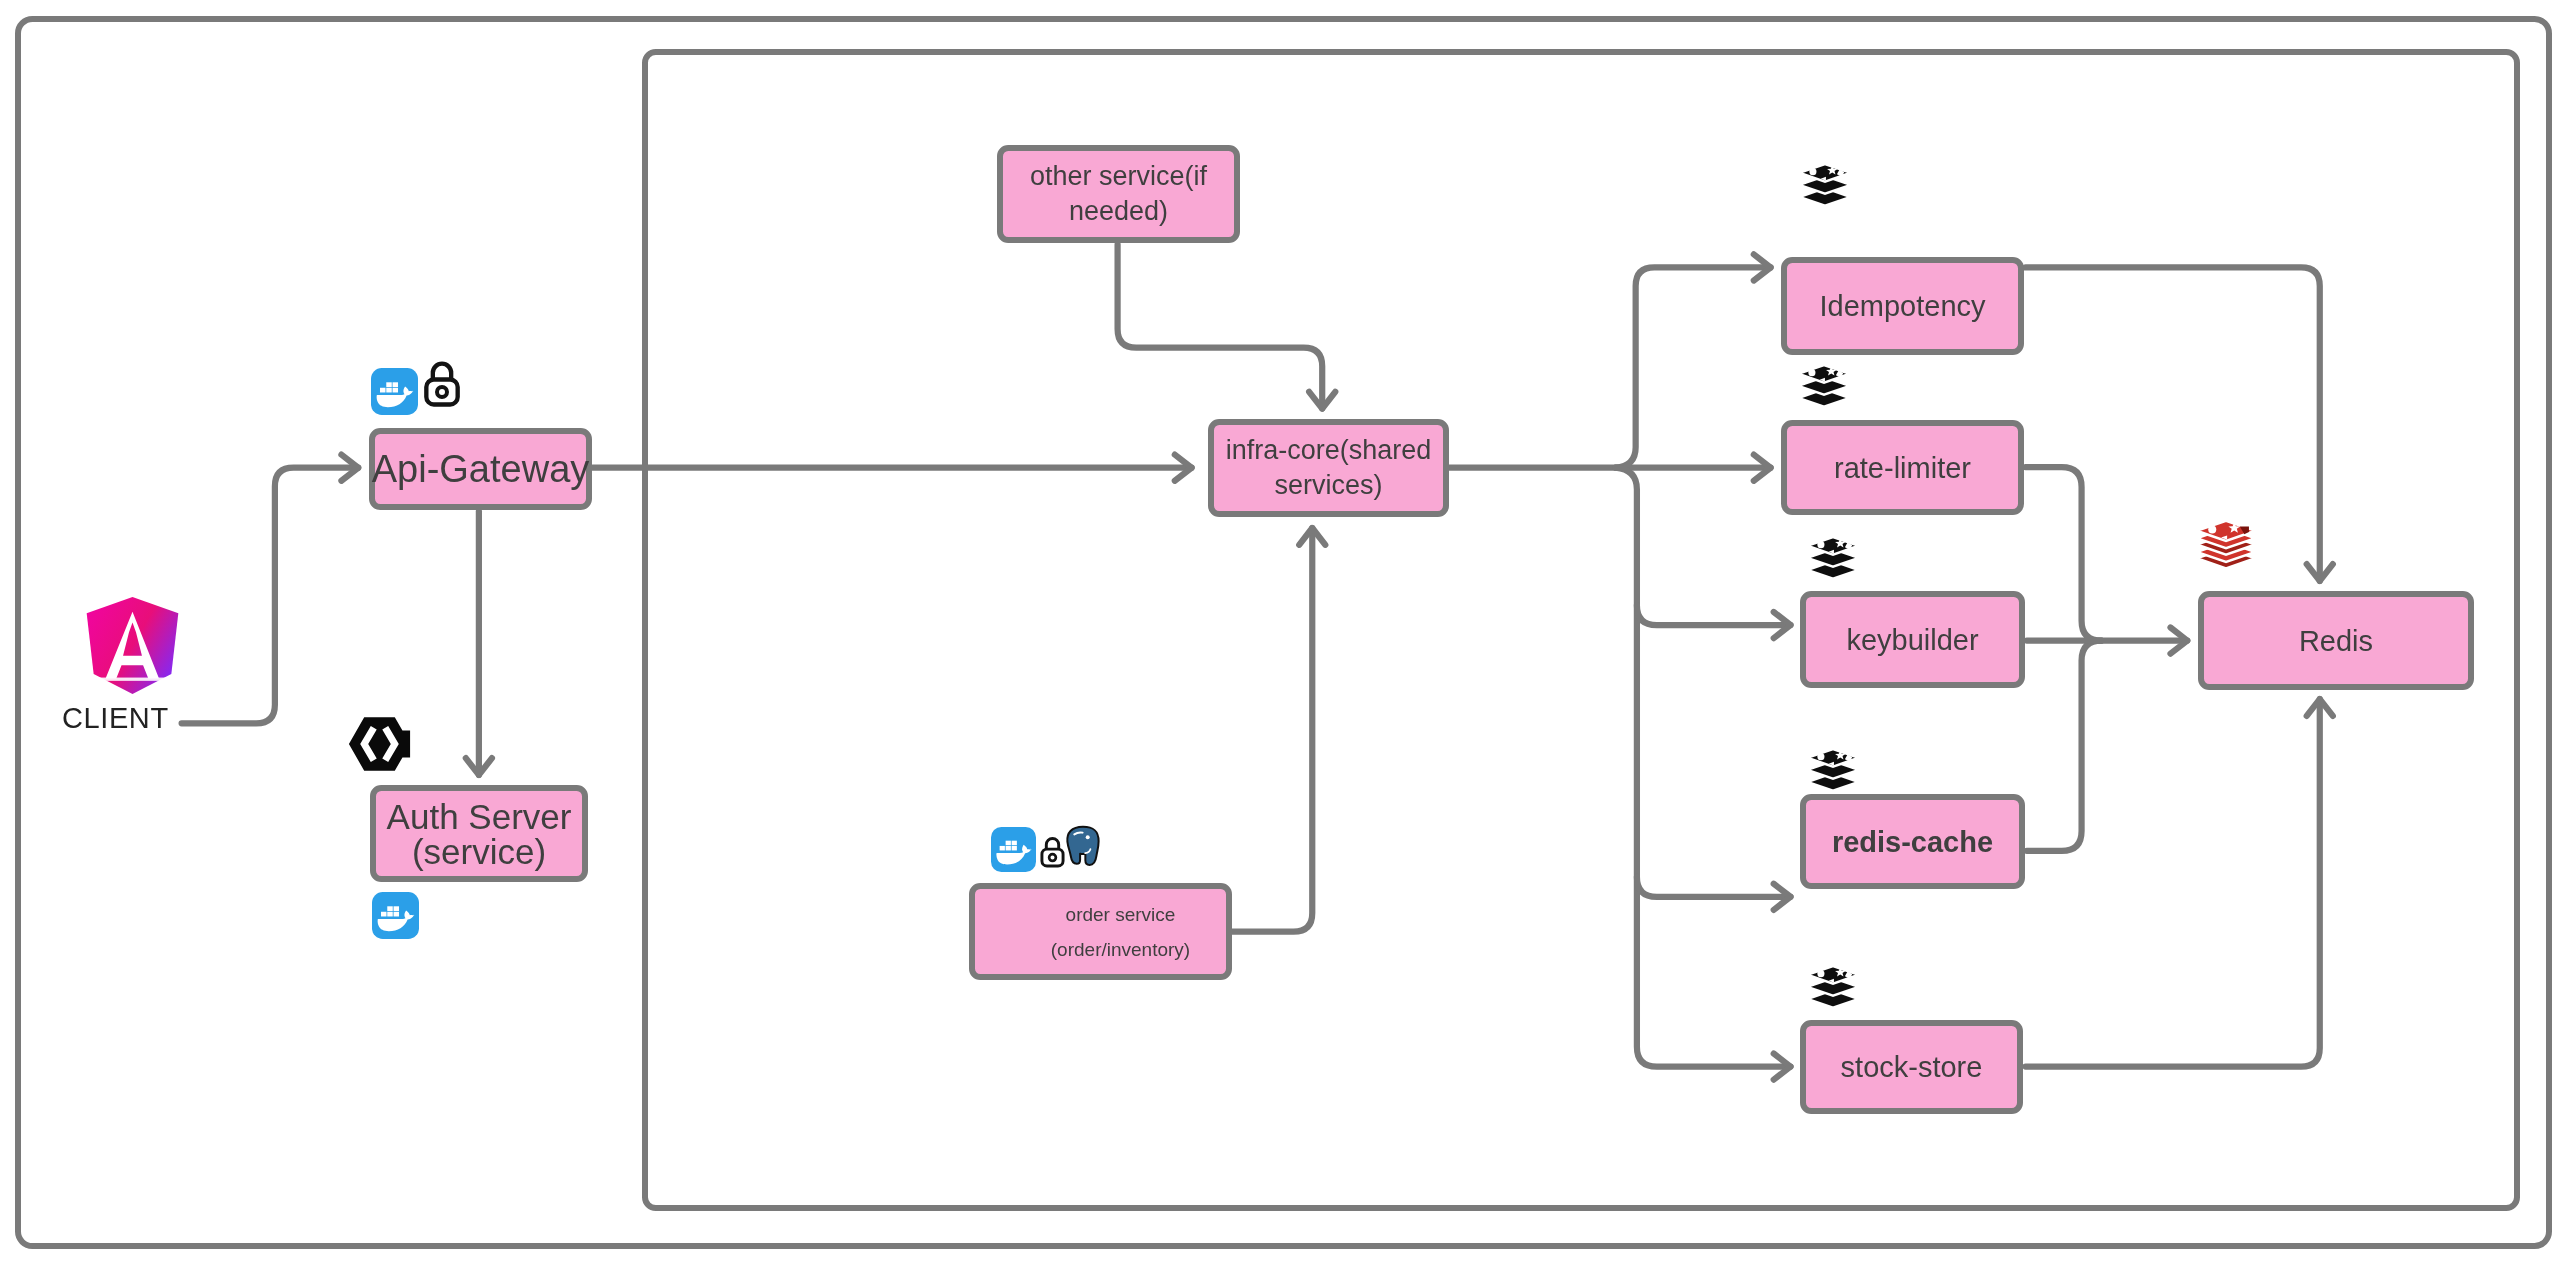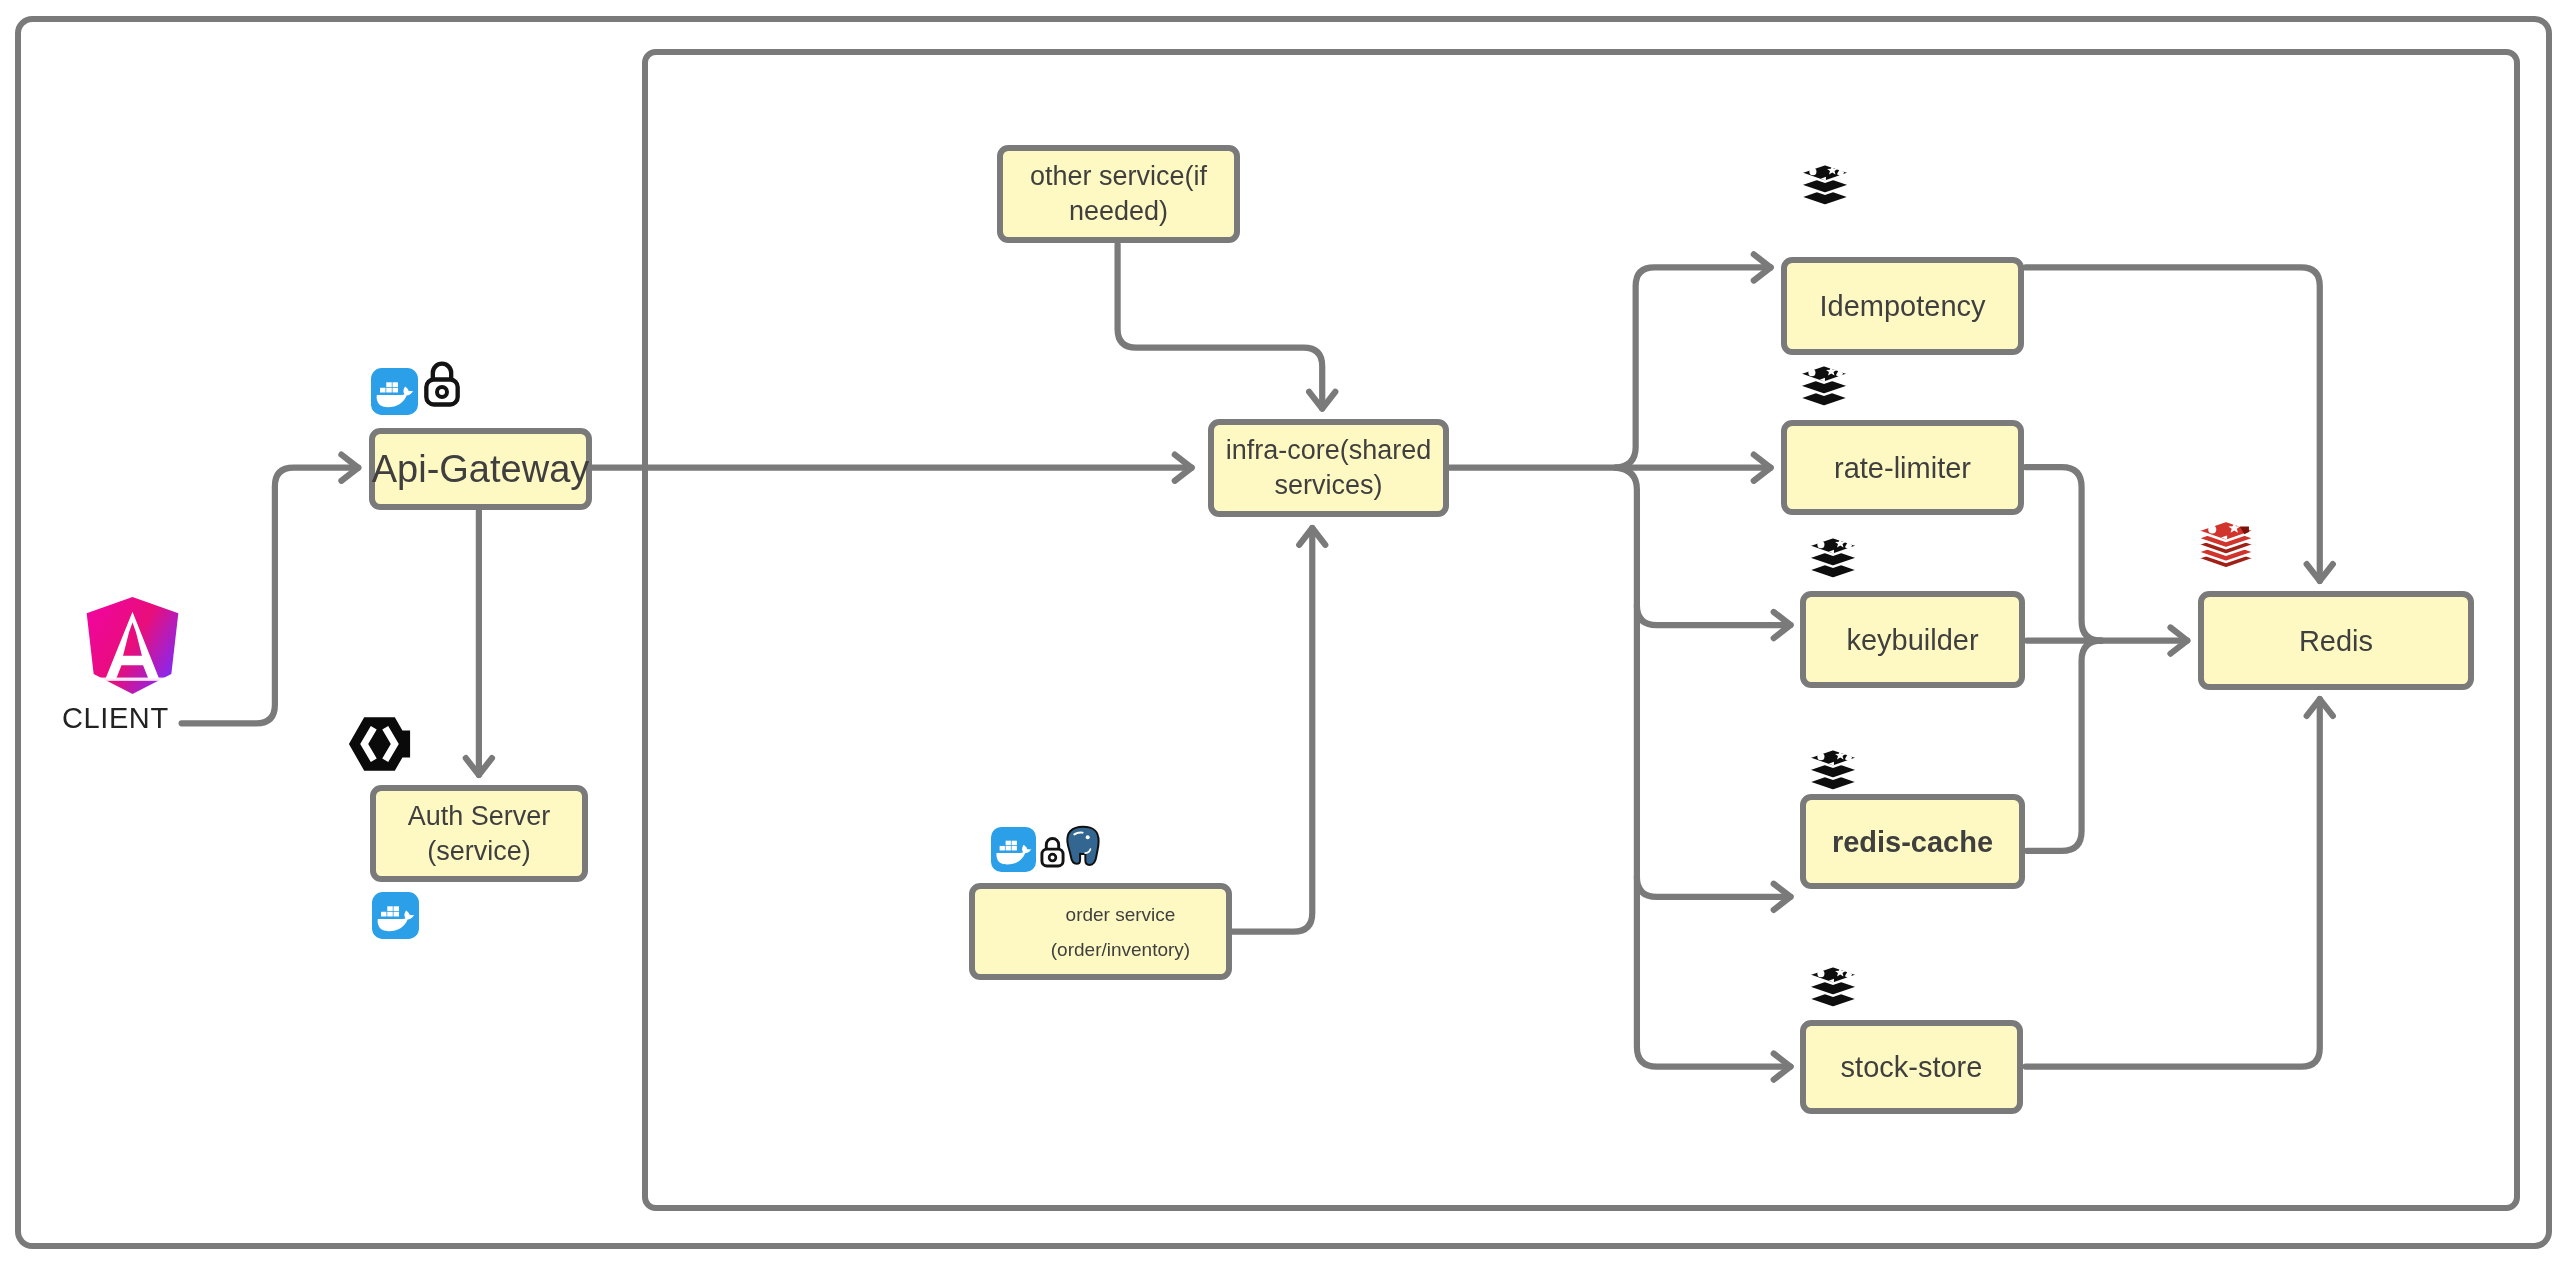--- a/index.html
+++ b/index.html
@@ -7,26 +7,26 @@
   }
   html,body{margin:0;padding:0;background:#fff;}
   body{width:2576px;height:1265px;position:relative;overflow:hidden;
        font-family:"Liberation Sans", sans-serif;color:var(--text);}
   .frame{position:absolute;border:6.2px solid var(--line);background:transparent;}
   #outer-frame{left:15px;top:16px;width:2525px;height:1221px;border-radius:17.4px;}
   #services-frame{left:642px;top:49px;width:1866px;height:1150px;border-radius:13.7px;}
   #edges{position:absolute;left:0;top:0;width:2576px;height:1265px;z-index:3;}
   .edge{stroke:var(--line);stroke-width:10;fill:none;stroke-linecap:round;stroke-linejoin:round;}
   .arrowhead{stroke:var(--line);stroke-width:10;fill:none;stroke-linecap:round;stroke-linejoin:round;}
-  .node{position:absolute;z-index:4;background:#fef9c3;border:6.2px solid var(--line);
+  .node{position:absolute;z-index:4;background:#f9a8d4;border:6.2px solid var(--line);
         border-radius:11.2px;display:flex;flex-direction:column;align-items:center;
         justify-content:center;text-align:center;font-size:29px;line-height:36px;color:var(--text);}
   .node .lbl{display:block;white-space:nowrap;}
   #n-api-gateway{left:369px;top:428px;width:211px;height:70px;font-size:38px;}
-  #n-auth-server{left:370px;top:785px;width:206px;height:85px;font-size:27px;line-height:35px;}
+  #n-auth-server{left:370px;top:785px;width:206px;height:85px;font-size:35px;line-height:35px;}
   #n-other-service{left:997px;top:145px;width:231px;height:86px;font-size:27px;line-height:35px;}
   #n-infra-core{left:1208px;top:419px;width:229px;height:86px;font-size:27px;line-height:35px;}
   #n-order-service{left:969px;top:883px;width:211px;height:85px;font-size:19px;line-height:35px;padding-left:40px;}
   #n-idempotency{left:1781px;top:218px;width:231px;height:86px;margin-top:39px;}
   #n-rate-limiter{left:1781px;top:420px;width:231px;height:83px;}
   #n-keybuilder{left:1800px;top:591px;width:213px;height:85px;}
   #n-redis-cache{left:1800px;top:794px;width:213px;height:83px;font-weight:bold;}
   #n-stock-store{left:1800px;top:1020px;width:211px;height:82px;}
   #n-redis{left:2198px;top:591px;width:264px;height:87px;}
   .icon{position:absolute;z-index:5;}

